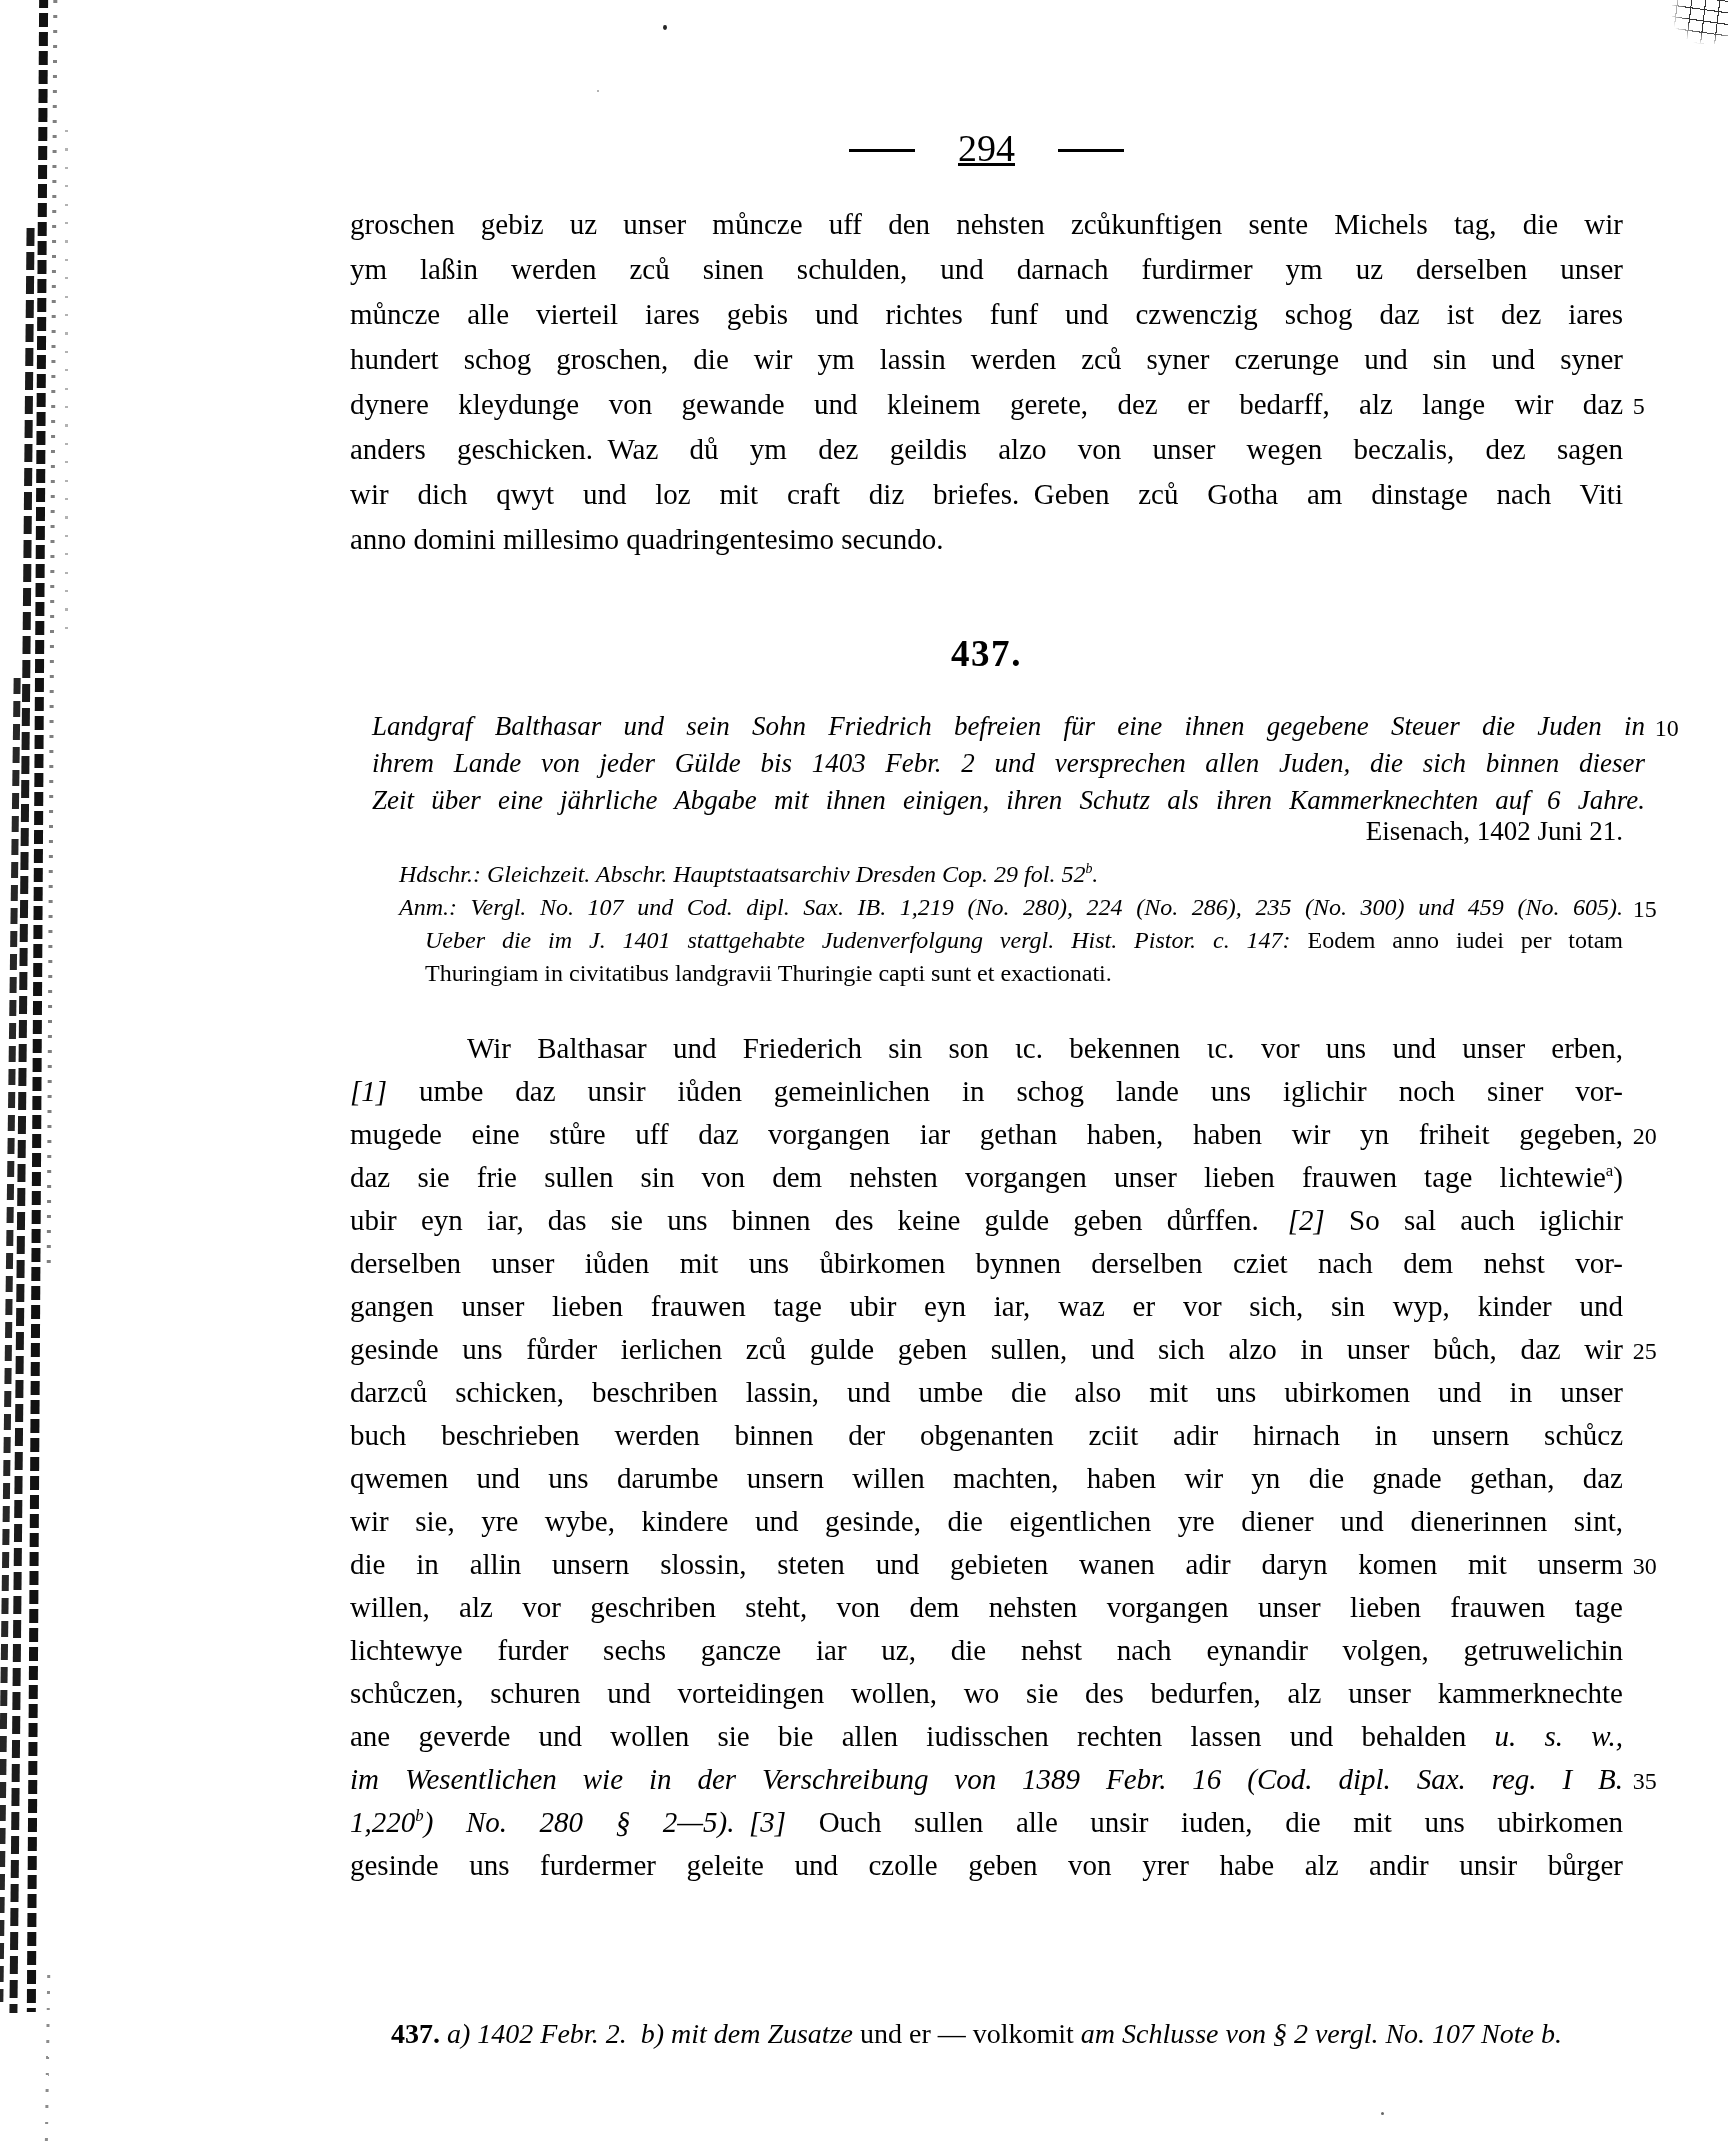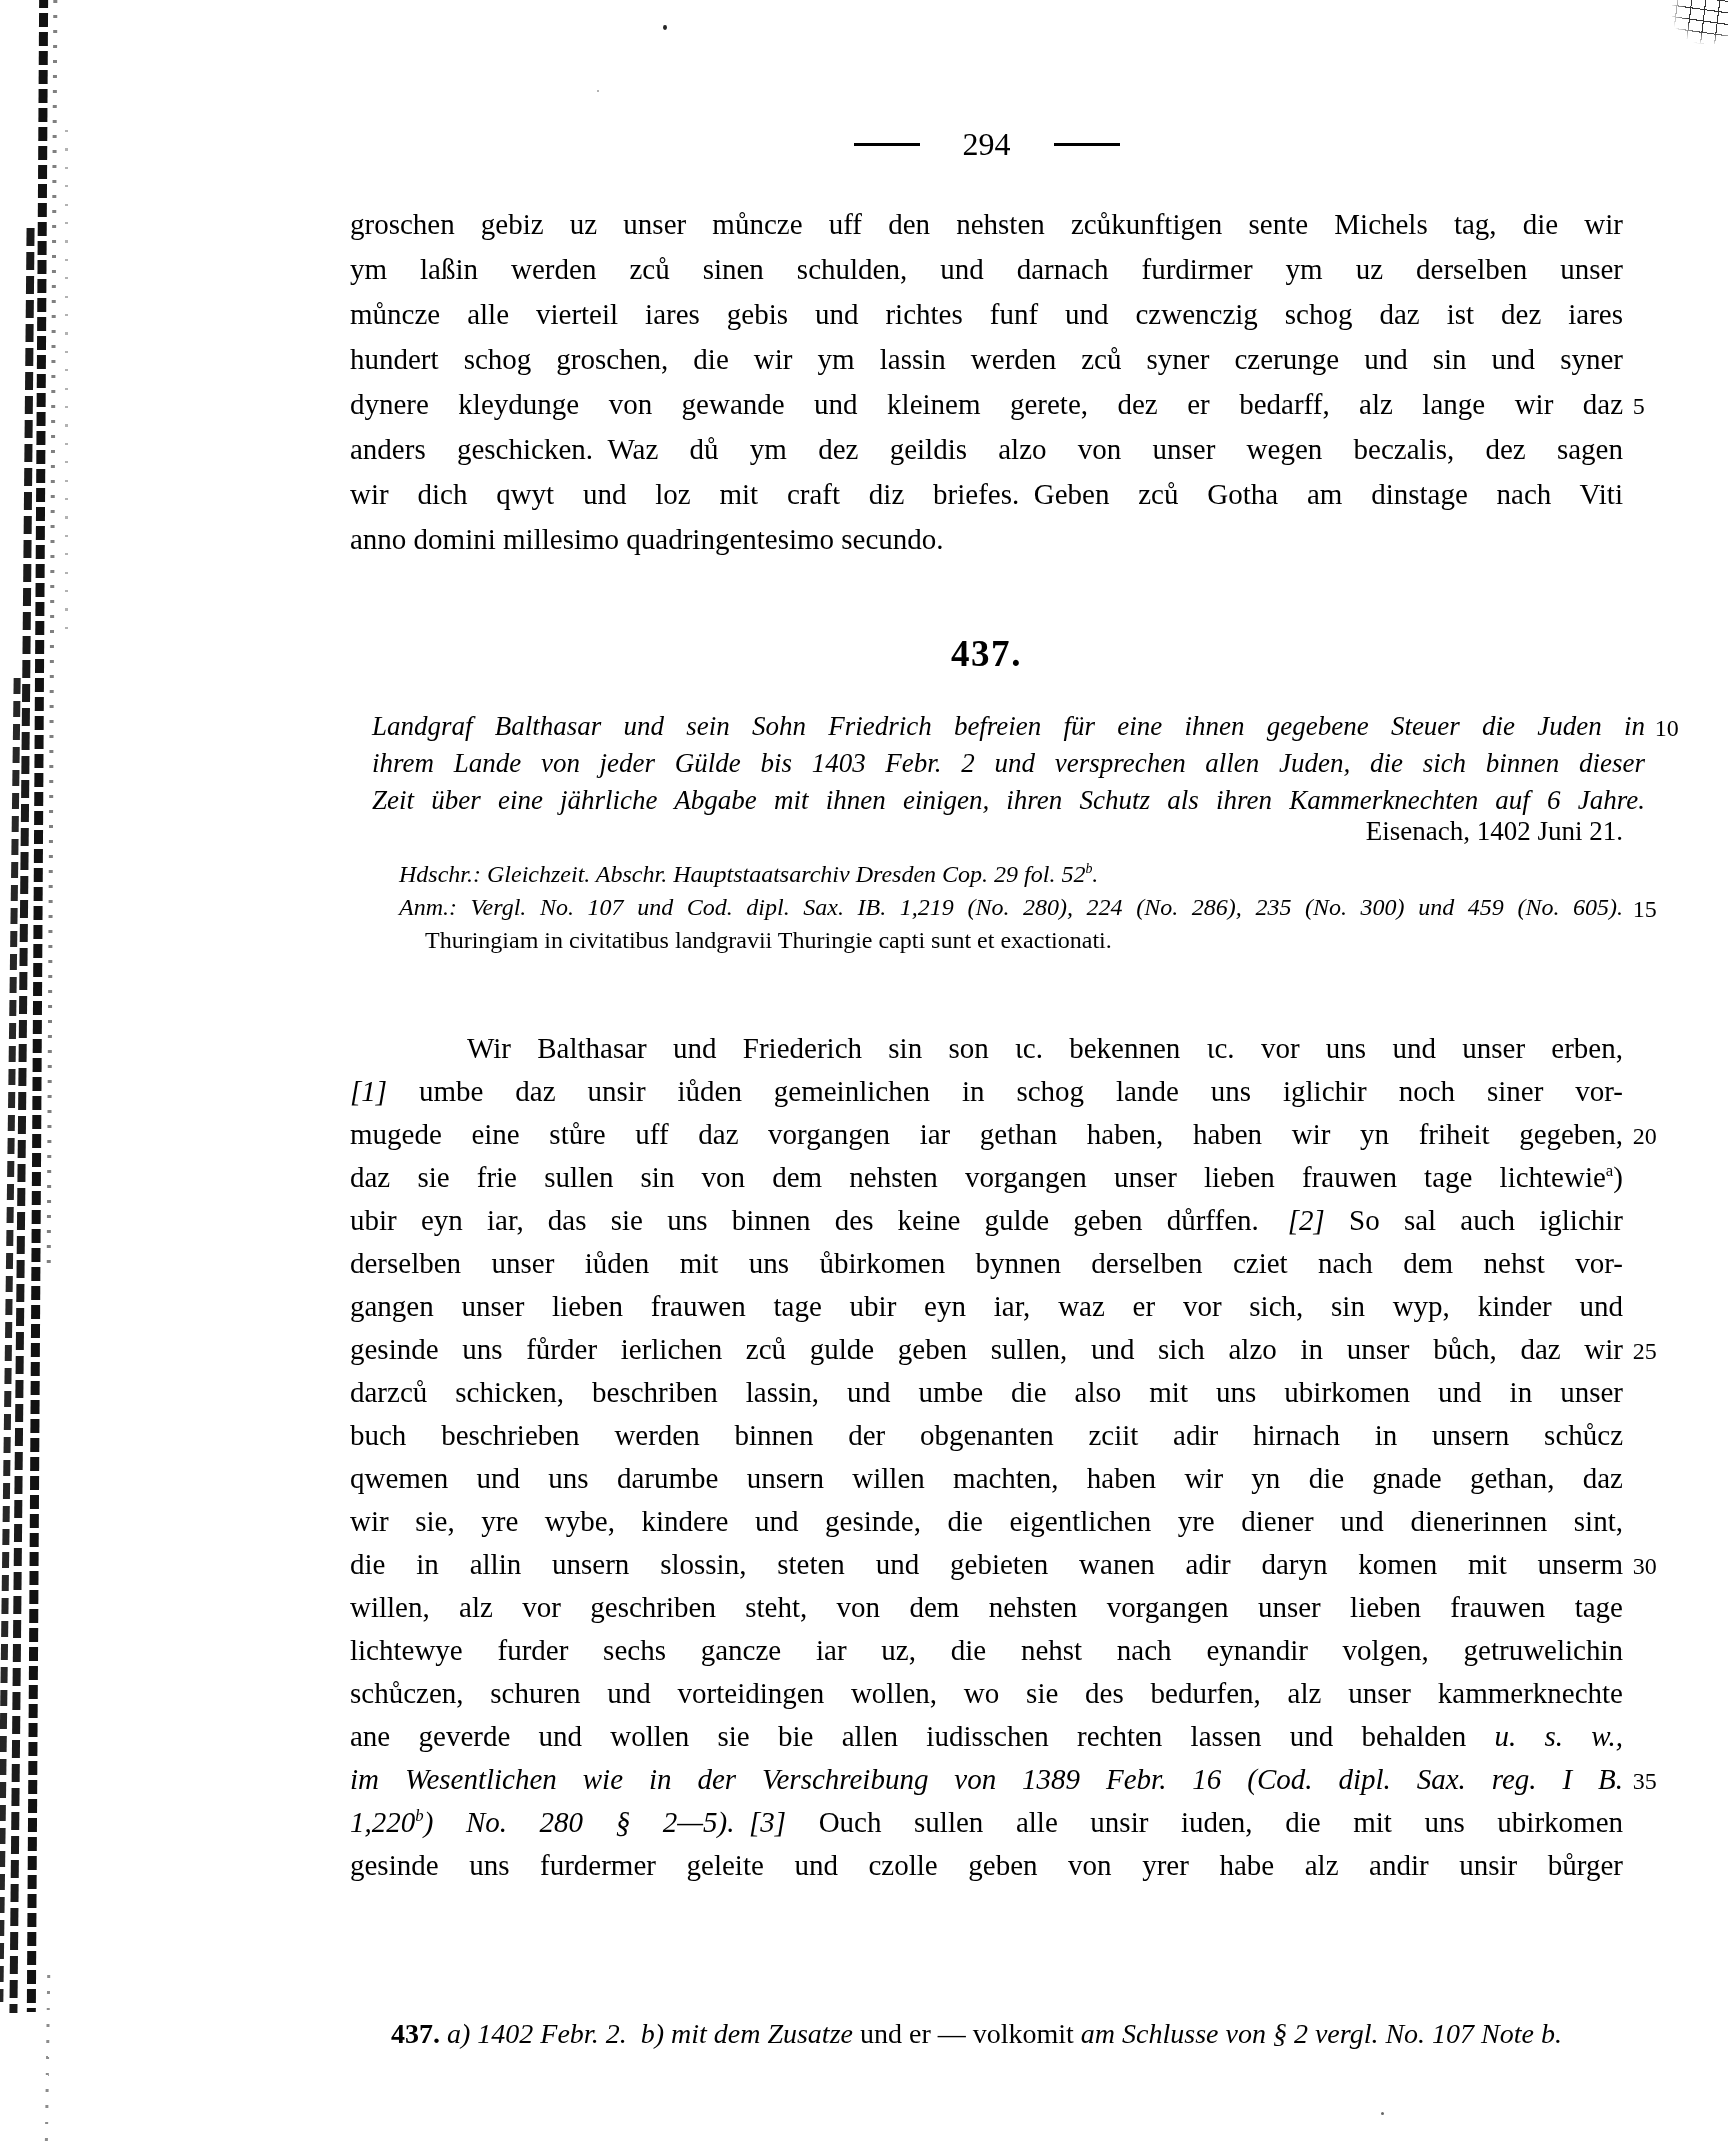--- a/index.html
+++ b/index.html
@@ -19,21 +19,21 @@
   .lineno{
     position:absolute;left:calc(100% + 9.8px);top:2.2px;
     font-size:24px;font-style:normal;font-weight:normal;letter-spacing:0;
   }
   .r{font-style:normal;font-weight:normal;}
   .i{font-style:italic;}
   .b{font-weight:bold;font-style:normal;}
   sup{font-size:58%;line-height:0;}
   sup.isup{font-style:italic;}
 
-  #header{position:absolute;top:126px;left:350px;width:1273px;text-align:center;font-size:32px;}
+  #header{position:absolute;top:126px;left:350px;width:1273px;text-align:center;font-size:38px;text-decoration:underline;}
   .hdash{display:inline-block;width:66px;height:3.3px;background:#000;vertical-align:8.7px;margin:0 43px;}
 
   #para1{top:202px;font-size:29px;line-height:45px;}
   #heading437{top:632px;text-align:center;font-size:37px;font-weight:bold;letter-spacing:1.6px;}
   #summary{top:708px;font-size:27px;line-height:37px;margin-left:22px;}
   #dateline{top:816px;text-align:right;font-size:27px;font-weight:normal;}
   #sources{top:858px;left:399px;width:1224px;font-size:24px;line-height:33px;}
   #body{top:1027px;font-size:29px;line-height:43px;}
   #footnote{top:2018px;left:391px;width:1248px;font-size:28px;}
   #footnote .line{text-align:left;text-align-last:left;}
@@ -119,20 +119,21 @@
       <div class="line"><span class="i">Landgraf Balthasar und sein Sohn Friedrich befreien für eine ihnen gegebene Steuer die Juden in</span><span class="lineno">10</span></div>
       <div class="line"><span class="i">ihrem Lande von jeder Gülde bis 1403 Febr. 2 und versprechen allen Juden, die sich binnen dieser</span></div>
       <div class="line"><span class="i">Zeit über eine jährliche Abgabe mit ihnen einigen, ihren Schutz als ihren Kammerknechten auf 6 Jahre.</span></div>
     </div>
 
   <div class="block" id="dateline">Eisenach, 1402 Juni 21.</div>
 
   <div class="block" id="sources">
       <div class="line left"><span class="i">Hdschr.: Gleichzeit. Abschr. Hauptstaatsarchiv Dresden Cop. 29 fol. 52</span><sup class="isup">b</sup><span class="i">.</span></div>
       <div class="line"><span class="i">Anm.: Vergl. No. 107 und Cod. dipl. Sax. IB. 1,219 (No. 280), 224 (No. 286), 235 (No. 300) und 459 (No. 605).</span><span class="lineno">15</span></div>
+      <div class="line ind"><span class="i">Ueber die im J. 1401 stattgehabte Judenverfolgung vergl. Hist. Pistor. c. 147: </span><span class="r">Eodem anno iudei per totam</span></div>
       <div class="line ind left"><span class="r">Thuringiam in civitatibus landgravii Thuringie capti sunt et exactionati.</span></div>
     </div>
 
   <div class="block" id="body">
       <div class="line indent"><span class="r">Wir Balthasar und Friederich sin son ɩc. bekennen ɩc. vor uns und unser erben,</span></div>
       <div class="line"><span class="i">[1]</span><span class="r"> umbe daz unsir iůden gemeinlichen in schog lande uns iglichir noch siner vor-</span></div>
       <div class="line"><span class="r">mugede eine stůre uff daz vorgangen iar gethan haben, haben wir yn friheit gegeben,</span><span class="lineno">20</span></div>
       <div class="line"><span class="r">daz sie frie sullen sin von dem nehsten vorgangen unser lieben frauwen tage lichtewie</span><sup class="sup">a</sup><span class="r">)</span></div>
       <div class="line"><span class="r">ubir eyn iar, das sie uns binnen des keine gulde geben důrffen. </span><span class="i">[2]</span><span class="r"> So sal auch iglichir</span></div>
       <div class="line"><span class="r">derselben unser iůden mit uns ůbirkomen bynnen derselben cziet nach dem nehst vor-</span></div>

